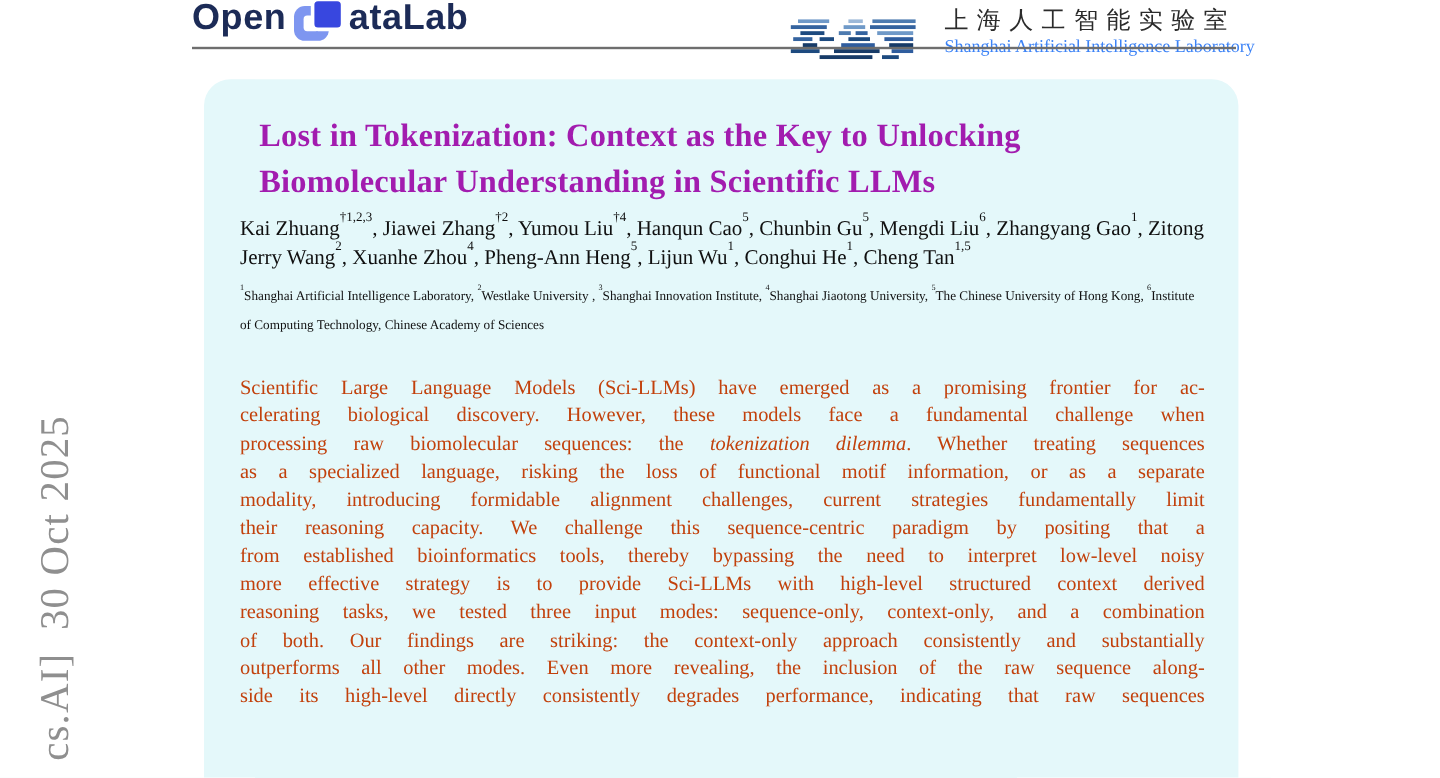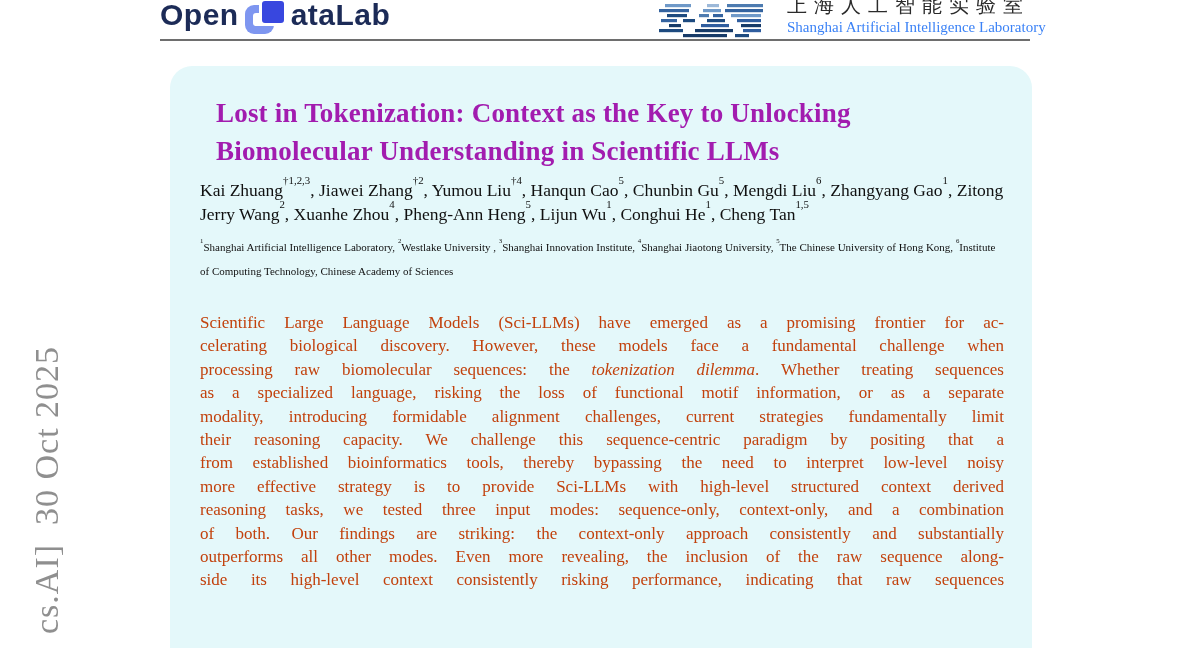--- a/index.html
+++ b/index.html
@@ -21,21 +21,21 @@
     display: flex; align-items: center; height: 44px;
     font-family: "Liberation Sans", sans-serif;
     font-weight: 700; font-size: 30px; color: #1c2b57;
     letter-spacing: 0.5px;
   }
   .odl-icon { position: relative; width: 42px; height: 38px; margin: 0 4px 0 6px; top: 2px; }
   .odl-icon .light { position: absolute; left: 0; top: 7px; width: 29px; height: 29px; border-radius: 9px; background: #7e96f0; }
   .odl-icon .light::after { content: ""; position: absolute; left: 8px; top: 8px; width: 13px; height: 13px; background: #ffffff; border-radius: 3px; }
   .odl-icon .dark { position: absolute; right: 0; top: 0; width: 22px; height: 22px; background: #3847df; border-radius: 6px; border: 3px solid #ffffff; }
 
-  .shai-logo { position: absolute; left: 655px; top: 4px; display: flex; }
+  .shai-logo { position: absolute; left: 655px; top: 16px; display: flex; }
   .shai-mark { width: 120px; height: 36px; }
   .shai-text { margin-left: 12px; margin-top: -12px; }
   .shai-cn {
     font-family: "Liberation Serif", serif;
     font-size: 20px; color: #2b2b2b; letter-spacing: 7px;
     line-height: 26px; white-space: nowrap;
   }
   .shai-en {
     font-family: "Liberation Serif", serif;
     font-size: 15px; color: #3b82f6; line-height: 19px; white-space: nowrap;
@@ -148,17 +148,17 @@
         <div class="abs-line"><span>celerating biological discovery. However, these models face a fundamental challenge when</span></div>
         <div class="abs-line"><span>processing raw biomolecular sequences: the </span><span class="it">tokenization dilemma</span><span>. Whether treating sequences</span></div>
         <div class="abs-line"><span>as a specialized language, risking the loss of functional motif information, or as a separate</span></div>
         <div class="abs-line"><span>modality, introducing formidable alignment challenges, current strategies fundamentally limit</span></div>
         <div class="abs-line"><span>their reasoning capacity. We challenge this sequence-centric paradigm by positing that a</span></div>
         <div class="abs-line"><span>from established bioinformatics tools, thereby bypassing the need to interpret low-level noisy</span></div>
         <div class="abs-line"><span>more effective strategy is to provide Sci-LLMs with high-level structured context derived</span></div>
         <div class="abs-line"><span>reasoning tasks, we tested three input modes: sequence-only, context-only, and a combination</span></div>
         <div class="abs-line"><span>of both. Our findings are striking: the context-only approach consistently and substantially</span></div>
         <div class="abs-line"><span>outperforms all other modes. Even more revealing, the inclusion of the raw sequence along-</span></div>
-        <div class="abs-line"><span>side its high-level context consistently risking performance, indicating that raw sequences</span></div>
+        <div class="abs-line"><span>side its high-level directly consistently degrades performance, indicating that raw sequences</span></div>
       </div>
   </div>
 
 </div>
 
 </body></html>

